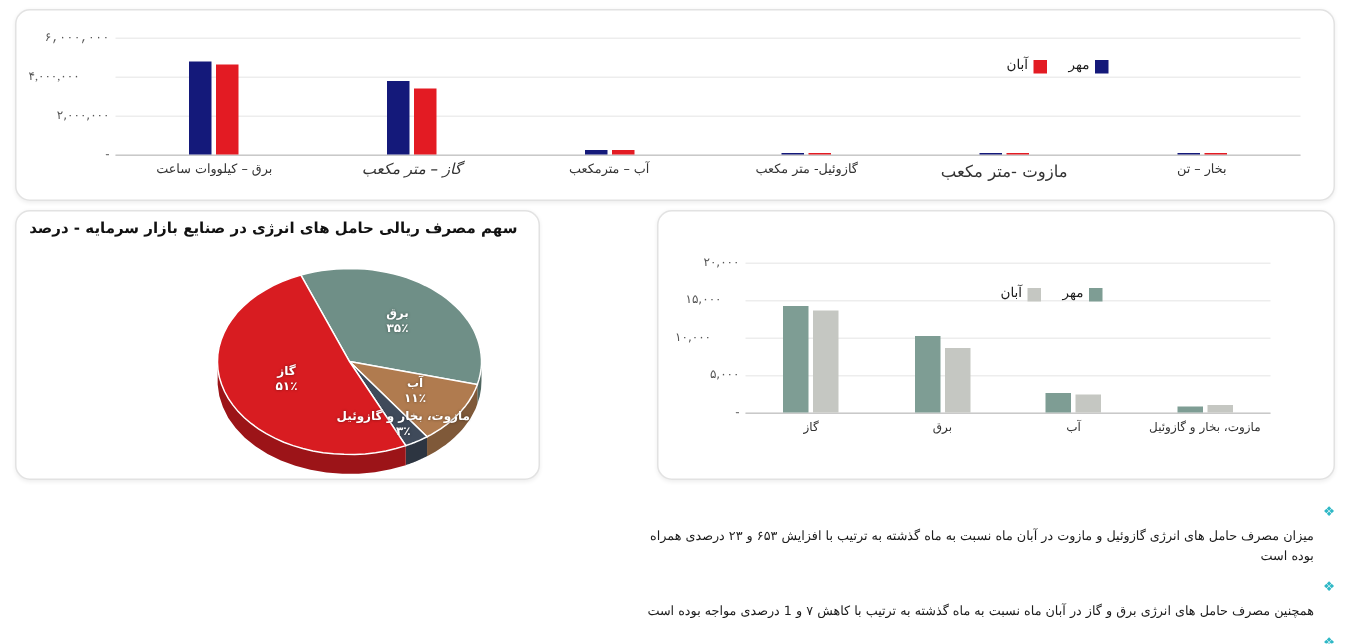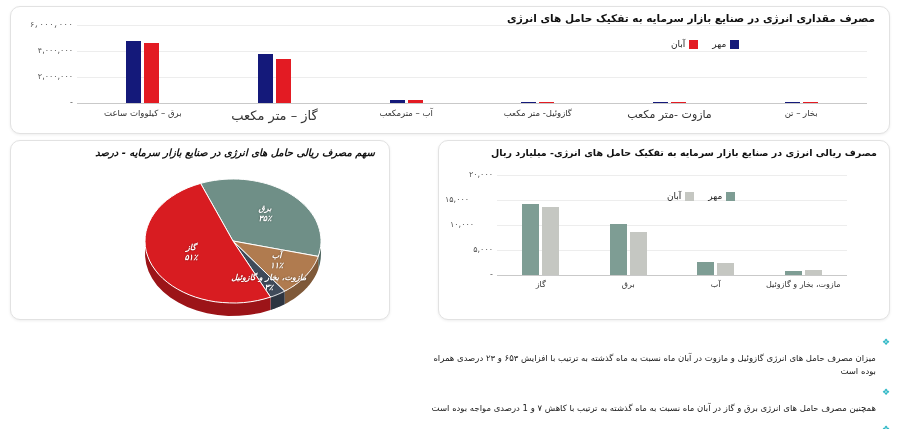--- a/index.html
+++ b/index.html
@@ -88,23 +88,22 @@
   .legend .swatch {
     width: 9px;
     height: 9px;
     display: inline-block;
   }
 
   
   #panel-pie {
     left: 10px;
     top: 140px;
-    width: 380px;
+    width: 350px;
     height: 180px;
-    font-style: italic;
   }
   #panel-pie .title {
     position: absolute;
     top: 6px;
     right: 14px;
     font-size: 10px;
     font-weight: bold;
     color: #111;
   }
   .pie-wrap {
@@ -163,37 +162,36 @@
     line-height: 13px;
     color: #1b1b1b;
     text-align: right;
     margin-top: 16px;
   }
 </style>
 </head>
 <body>
 
 <div class="panel" id="panel-qty">
-  <div class="title">مصرف مقداری انرژی در صنایع بازار سرمایه به تفکیک حامل های انرژی</div>
   <div class="plot" id="qty-plot" style="left:0;top:0;width:100%;height:100%;">
       <div class="gridline" style="left: 66px; top: 96px; width: 790px;"></div>
       <div class="ytick" style="left: 8px; top: 91px; width: 54px; text-align: right;">-</div>
       <div class="gridline" style="left: 66px; top: 70px; width: 790px;"></div>
       <div class="ytick" style="left: 8px; top: 65px; width: 54px; text-align: right;">۲,۰۰۰,۰۰۰</div>
       <div class="gridline" style="left: 66px; top: 44px; width: 790px;"></div>
-      <div class="ytick" style="left: 8px; top: 39px; width: 54px; text-align: right;">۴,۰۰۰,۰۰۰</div>
+      <div class="ytick" style="left: 8px; top: 39px; width: 54px;  font-family: Liberation Serif, serif;">۴,۰۰۰,۰۰۰</div>
       <div class="gridline" style="left: 66px; top: 18px; width: 790px;"></div>
       <div class="ytick" style="left: 8px; top: 13px; width: 54px; text-align: right; font-family: Liberation Mono, monospace;">۶,۰۰۰,۰۰۰</div>
       <div class="axis-line" style="left: 66px; top: 96px; width: 790px; height: 1px;"></div>
       <div class="bar" style="left: 115.333px; top: 34.25px; width: 15px; height: 61.75px; background: rgb(20, 25, 122);"></div>
       <div class="bar" style="left: 133.333px; top: 36.2px; width: 15px; height: 59.8px; background: rgb(227, 27, 35);"></div>
       <div class="catlabel" style="left: 66px; top: 101px; width: 131.667px; font-size: 8.5px;">برق – کیلووات ساعت</div>
       <div class="bar" style="left: 247px; top: 47.25px; width: 15px; height: 48.75px; background: rgb(20, 25, 122);"></div>
       <div class="bar" style="left: 265px; top: 51.8px; width: 15px; height: 44.2px; background: rgb(227, 27, 35);"></div>
-      <div class="catlabel" style="left: 197.667px; top: 101px; width: 131.667px; font-size: 13px;">گاز – متر مکعب</div>
+      <div class="catlabel" style="left: 197.667px; top: 101px; width: 131.667px; font-size: 10px; font-style: italic;">گاز – متر مکعب</div>
       <div class="bar" style="left: 378.667px; top: 92.62px; width: 15px; height: 3.38px; background: rgb(20, 25, 122);"></div>
       <div class="bar" style="left: 396.667px; top: 92.75px; width: 15px; height: 3.25px; background: rgb(227, 27, 35);"></div>
       <div class="catlabel" style="left: 329.333px; top: 101px; width: 131.667px; font-size: 8.5px;">آب – مترمکعب</div>
       <div class="bar" style="left: 510.333px; top: 95px; width: 15px; height: 1px; background: rgb(20, 25, 122);"></div>
       <div class="bar" style="left: 528.333px; top: 95px; width: 15px; height: 1px; background: rgb(227, 27, 35);"></div>
       <div class="catlabel" style="left: 461px; top: 101px; width: 131.667px; font-size: 8.5px;">گازوئیل- متر مکعب</div>
       <div class="bar" style="left: 642px; top: 95px; width: 15px; height: 1px; background: rgb(20, 25, 122);"></div>
       <div class="bar" style="left: 660px; top: 95px; width: 15px; height: 1px; background: rgb(227, 27, 35);"></div>
       <div class="catlabel" style="left: 592.667px; top: 101px; width: 131.667px; font-size: 11px;">مازوت -متر مکعب</div>
       <div class="bar" style="left: 773.667px; top: 95px; width: 15px; height: 1px; background: rgb(20, 25, 122);"></div>
@@ -226,30 +224,29 @@
         <path d="M222,100 L259.5,156.1 L253.0,158.0 L246.3,159.6 L239.4,160.8 L232.5,161.6 L225.5,162.0 L218.4,161.9 L211.4,161.5 L204.4,160.8 L197.6,159.6 L190.9,158.0 L184.4,156.1 L178.2,153.8 L172.2,151.1 L166.5,148.1 L161.3,144.9 L156.4,141.3 L151.9,137.5 L147.8,133.4 L144.3,129.1 L141.2,124.6 L138.7,120.0 L136.7,115.2 L135.2,110.4 L134.3,105.4 L134.0,100.5 L134.2,95.5 L135.0,90.6 L136.4,85.7 L138.3,80.9 L140.7,76.3 L143.7,71.8 L147.1,67.4 L151.1,63.3 L155.4,59.4 L160.3,55.8 L165.5,52.5 L171.1,49.4 L177.0,46.7 L183.2,44.4 L189.6,42.4 Z" fill="#d81c21" stroke="#ffffff" stroke-width="1"></path>
       </svg>
       <div class="pie-label" style="left: 204.007px; top: 63.4212px; width: 100px;"><span>برق</span><br><span>۳۵٪</span></div>
       <div class="pie-label" style="left: 215.67px; top: 109.91px; width: 100px;"><span>آب</span><br><span>۱۱٪</span></div>
       <div class="pie-label" style="left: 207.837px; top: 131.693px; width: 100px;"><span>مازوت، بخار و گازوئیل</span><br><span>۳٪</span></div>
       <div class="pie-label" style="left: 130.004px; top: 101.804px; width: 100px;"><span>گاز</span><br><span>۵۱٪</span></div>
     </div>
 </div>
 
 <div class="panel" id="panel-rial">
-  <div class="title">مصرف ریالی انرژی در صنایع بازار سرمایه به تفکیک حامل های انرژی- میلیارد ریال</div>
   <div class="plot" id="rial-plot" style="left:0;top:0;width:100%;height:100%;">
       <div class="gridline" style="left: 58px; top: 134px; width: 350px;"></div>
       <div class="ytick" style="left: 6px; top: 129px; width: 48px; text-align: right;">-</div>
       <div class="gridline" style="left: 58px; top: 109px; width: 350px;"></div>
       <div class="ytick" style="left: 6px; top: 104px; width: 48px; text-align: right;">۵,۰۰۰</div>
       <div class="gridline" style="left: 58px; top: 84px; width: 350px;"></div>
       <div class="ytick" style="left: 11px; top: 79px; width: 48px; ">۱۰,۰۰۰</div>
       <div class="gridline" style="left: 58px; top: 59px; width: 350px;"></div>
-      <div class="ytick" style="left: 6px; top: 54px; width: 48px; text-align: left;">۱۵,۰۰۰</div>
+      <div class="ytick" style="left: 6px; top: 54px; width: 48px; text-align: center;">۱۵,۰۰۰</div>
       <div class="gridline" style="left: 58px; top: 34px; width: 350px;"></div>
       <div class="ytick" style="left: 6px; top: 29px; width: 48px; text-align: right;">۲۰,۰۰۰</div>
       <div class="axis-line" style="left: 58px; top: 134px; width: 350px; height: 1px;"></div>
       <div class="bar" style="left: 83.25px; top: 63px; width: 17px; height: 71px; background: rgb(126, 157, 148);"></div>
       <div class="bar" style="left: 103.25px; top: 65.5px; width: 17px; height: 68.5px; background: rgb(197, 199, 194);"></div>
       <div class="catlabel" style="left: 58px; top: 139px; width: 87.5px; font-size: 8px;">گاز</div>
       <div class="bar" style="left: 170.75px; top: 82.5px; width: 17px; height: 51.5px; background: rgb(126, 157, 148);"></div>
       <div class="bar" style="left: 190.75px; top: 91px; width: 17px; height: 43px; background: rgb(197, 199, 194);"></div>
       <div class="catlabel" style="left: 145.5px; top: 139px; width: 87.5px; font-size: 8px;">برق</div>
       <div class="bar" style="left: 258.25px; top: 120.5px; width: 17px; height: 13.5px; background: rgb(126, 157, 148);"></div>

